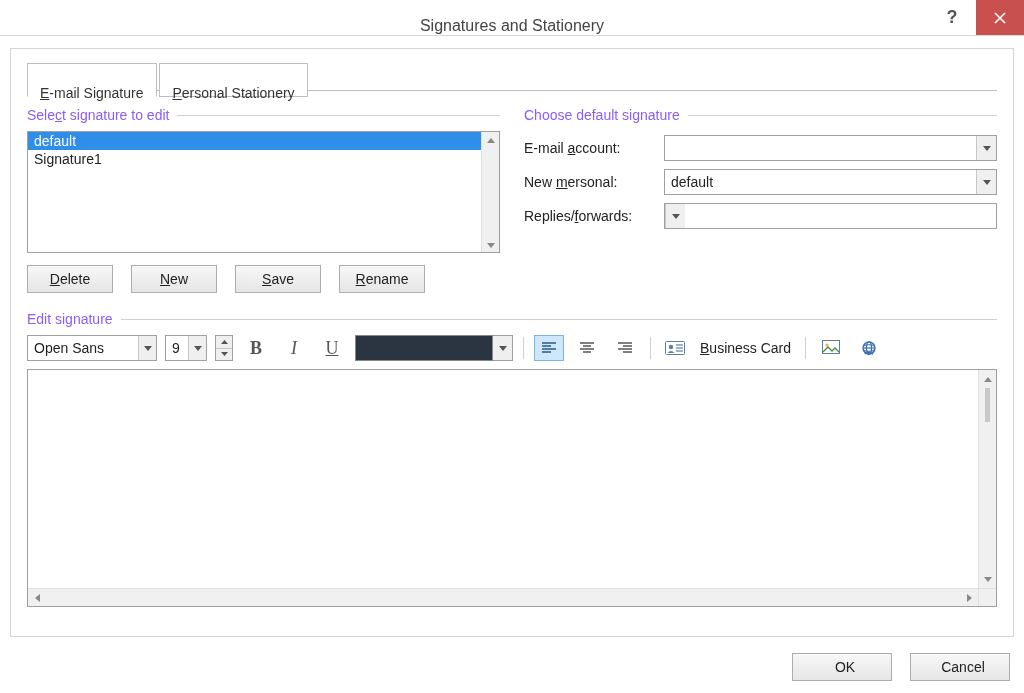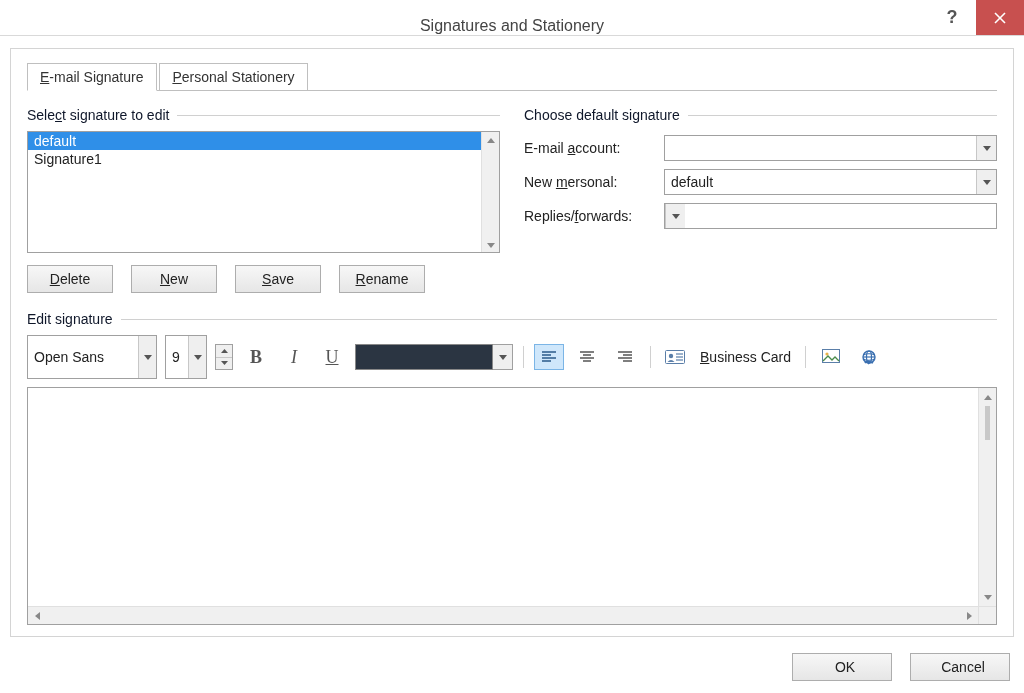--- a/index.html
+++ b/index.html
@@ -66,21 +66,21 @@
     content: "";
     position: absolute;
     left: 0; right: 0; bottom: 0;
     height: 1px;
     background: #bfbfbf;
   }
   .tab {
     display: inline-block;
     height: 28px;
     line-height: 26px;
-    padding: 0 12px;
+    padding: 16px 12px;
     border: 1px solid #bfbfbf;
     background: #fff;
     position: relative;
     z-index: 1;
     margin-right: -1px;
     color: #333;
   }
   .tab.active {
     border-bottom: 1px solid #fff;
     z-index: 2;
@@ -95,21 +95,21 @@
   .col-left  { flex: 1 1 50%; min-width: 0; }
   .col-right { flex: 1 1 50%; min-width: 0; }
 
   
   .grouplabel {
     display: flex;
     align-items: center;
     gap: 8px;
     height: 20px;
     margin-bottom: 6px;
-    color: #0f172a;
+    color: #8b5cf6;
   }
   .grouplabel::after {
     content: "";
     flex: 1;
     height: 1px;
     background: #d0d0d0;
   }
   .grouplabel .mn { text-decoration: underline; }
 
   
@@ -196,21 +196,21 @@
   
   .editsig { margin-top: 16px; }
 
   .toolbar {
     display: flex;
     align-items: center;
     gap: 8px;
     margin-bottom: 8px;
   }
   .font-combo {
-    height: 44px;
+    height: 26px;
     border: 1px solid #a0a0a0;
     background: #fff;
     display: flex; align-items: center;
     min-width: 130px;
   }
   .font-combo.size { min-width: 42px; }
   .font-combo .val { flex:1; padding: 0 6px; }
   .font-combo .dd {
     width: 18px; height: 100%;
     border-left: 1px solid #c7c7c7;

